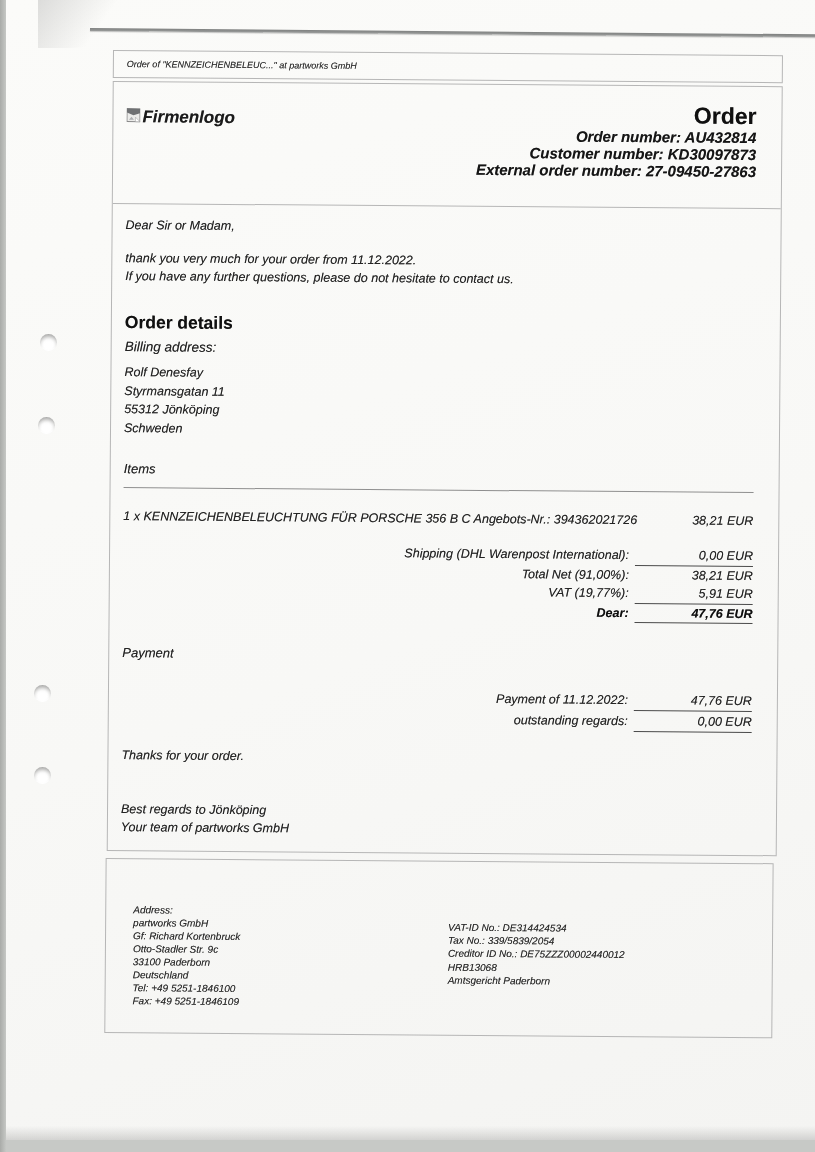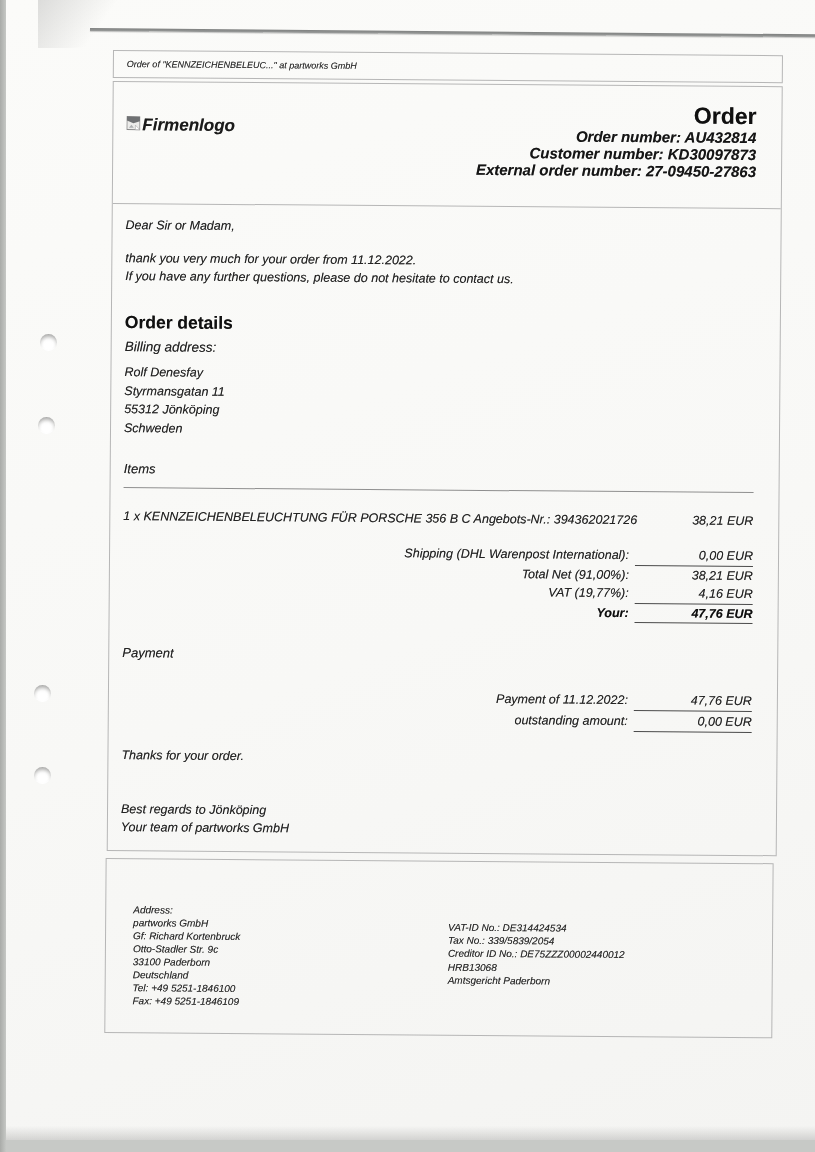--- a/index.html
+++ b/index.html
@@ -36,21 +36,21 @@
   .box{border:1px solid #b6b6b6;box-sizing:border-box;background:transparent;}
   .header-strip{position:absolute;left:113px;top:50px;width:670px;height:28px;
        display:flex;align-items:center;padding-left:13px;
        font-size:9px;font-style:italic;color:#2e2e2e;}
   .main-box{position:absolute;left:113px;top:81px;width:670px;height:770px;}
   .footer-box{position:absolute;left:112px;top:858px;width:668px;height:175px;}
 
   
   .masthead{display:flex;justify-content:space-between;align-items:flex-start;
             padding:17px 25px 0 13px;}
-  .logo-wrap{display:flex;align-items:flex-start;gap:2px;margin-top:16px;}
+  .logo-wrap{display:flex;align-items:flex-start;gap:2px;margin-top:8px;}
   .broken-img-icon{width:14px;height:15px;margin-top:1px;}
   .logo-label{font-style:italic;font-weight:bold;font-size:17px;color:#1b1b1b;}
   .order-head{text-align:right;}
   .order-title{font-weight:bold;font-size:23px;line-height:25px;color:#101010;}
   .order-meta div{font-style:italic;font-weight:bold;font-size:15px;line-height:17px;color:#151515;}
   .divider{border-top:1px solid #b6b6b6;margin-top:28px;}
 
   
   .letter{padding:0 25px 0 13px;font-style:italic;font-size:12.5px;color:#232323;}
   .greeting{margin-top:14px;}
@@ -154,36 +154,36 @@
           <div class="trow u">
             <span class="tlabel">Shipping (DHL Warenpost International):</span>
             <span class="tval">0,00 EUR</span>
           </div>
           <div class="trow">
             <span class="tlabel">Total Net (91,00%):</span>
             <span class="tval">38,21 EUR</span>
           </div>
           <div class="trow u">
             <span class="tlabel">VAT (19,77%):</span>
-            <span class="tval">4,16 EUR</span>
+            <span class="tval">5,91 EUR</span>
           </div>
           <div class="trow u b">
-            <span class="tlabel">Your:</span>
+            <span class="tlabel">Dear:</span>
             <span class="tval">47,76 EUR</span>
           </div>
         </div>
 
         <div class="payment-heading">Payment</div>
         <div class="payment-rows">
           <div class="prow">
             <span class="tlabel">Payment of 11.12.2022:</span>
             <span class="tval">47,76 EUR</span>
           </div>
           <div class="prow">
-            <span class="tlabel">outstanding amount:</span>
+            <span class="tlabel">outstanding regards:</span>
             <span class="tval">0,00 EUR</span>
           </div>
         </div>
 
         <div class="thanks">Thanks for your order.</div>
         <div class="regards">
           <div>Best regards to Jönköping</div>
           <div>Your team of partworks GmbH</div>
         </div>
       </div>

